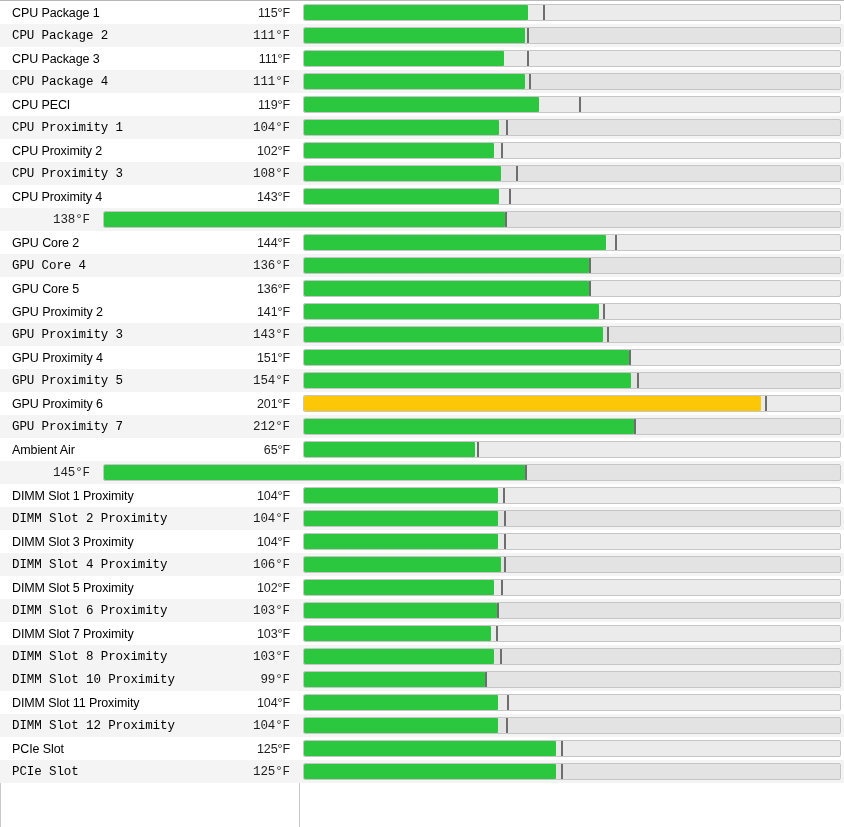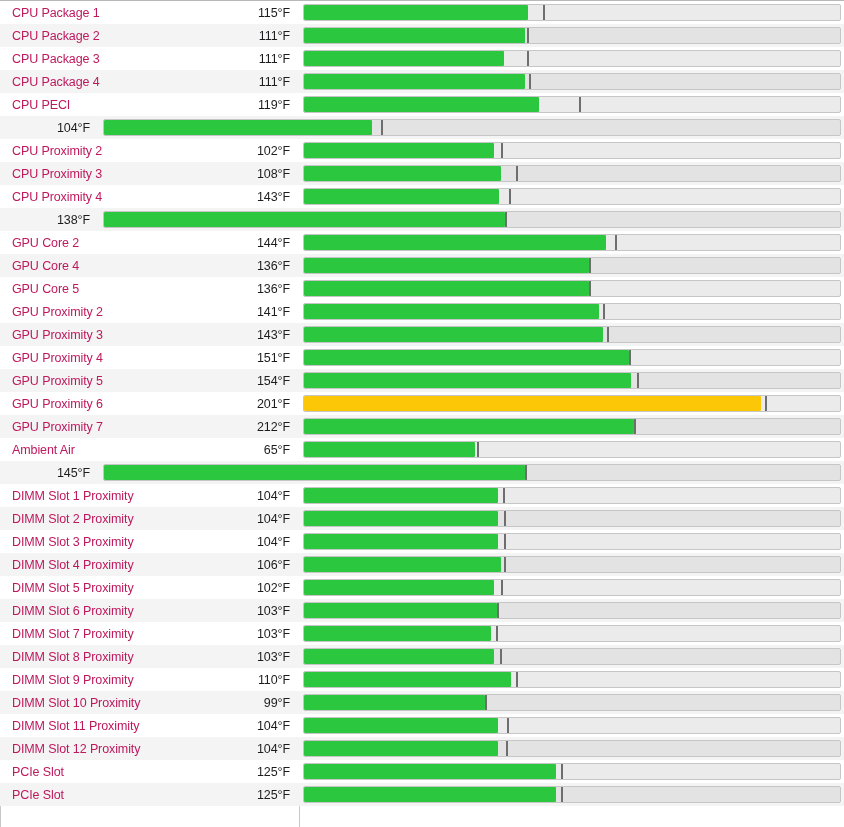--- a/index.html
+++ b/index.html
@@ -24,28 +24,28 @@
     position: relative;
   }
   .row {
     display: flex;
     align-items: center;
     height: 23px;
     width: 844px;
     position: relative;
     background: #ffffff;
   }
-  .row.alt { background: #f4f4f4; }
+  .row.alt { background: #f4f4f4; font-family: Liberation Mono, monospace; }
 
   .label-cell {
     width: 200px;
     flex: 0 0 200px;
     padding-left: 12px;
     font-size: 12.5px;
-    color: #be185d;
+    color: #000000;
     letter-spacing: -0.1px;
     white-space: nowrap;
     overflow: hidden;
     text-overflow: ellipsis;
   }
   .value-cell {
     width: 99px;
     flex: 0 0 99px;
     text-align: right;
     padding-right: 9px;
@@ -155,20 +155,21 @@
         <div class="label-cell">CPU PECI</div>
         <div class="value-cell">119°F</div>
         <div class="bar-cell">
           <div class="track">
             <div class="fill" style="width: 43.9%;"></div>
             <div class="tick" style="left: 51.3%;"></div>
           </div>
         </div>
       </div>
       <div class="row alt">
+        <div class="label-cell">CPU Proximity 1</div>
         <div class="value-cell">104°F</div>
         <div class="bar-cell">
           <div class="track">
             <div class="fill" style="width: 36.4%;"></div>
             <div class="tick" style="left: 37.7%;"></div>
           </div>
         </div>
       </div>
       <div class="row">
         <div class="label-cell">CPU Proximity 2</div>
@@ -388,30 +389,20 @@
           </div>
         </div>
       </div>
       <div class="row alt">
         <div class="label-cell">DIMM Slot 8 Proximity</div>
         <div class="value-cell">103°F</div>
         <div class="bar-cell">
           <div class="track">
             <div class="fill" style="width: 35.5%;"></div>
             <div class="tick" style="left: 36.6%;"></div>
-          </div>
-        </div>
-      </div>
-      <div class="row">
-        <div class="label-cell">DIMM Slot 9 Proximity</div>
-        <div class="value-cell">110°F</div>
-        <div class="bar-cell">
-          <div class="track">
-            <div class="fill" style="width: 38.7%;"></div>
-            <div class="tick" style="left: 39.6%;"></div>
           </div>
         </div>
       </div>
       <div class="row alt">
         <div class="label-cell">DIMM Slot 10 Proximity</div>
         <div class="value-cell">99°F</div>
         <div class="bar-cell">
           <div class="track">
             <div class="fill" style="width: 33.7%;"></div>
             <div class="tick" style="left: 33.7%;"></div>

